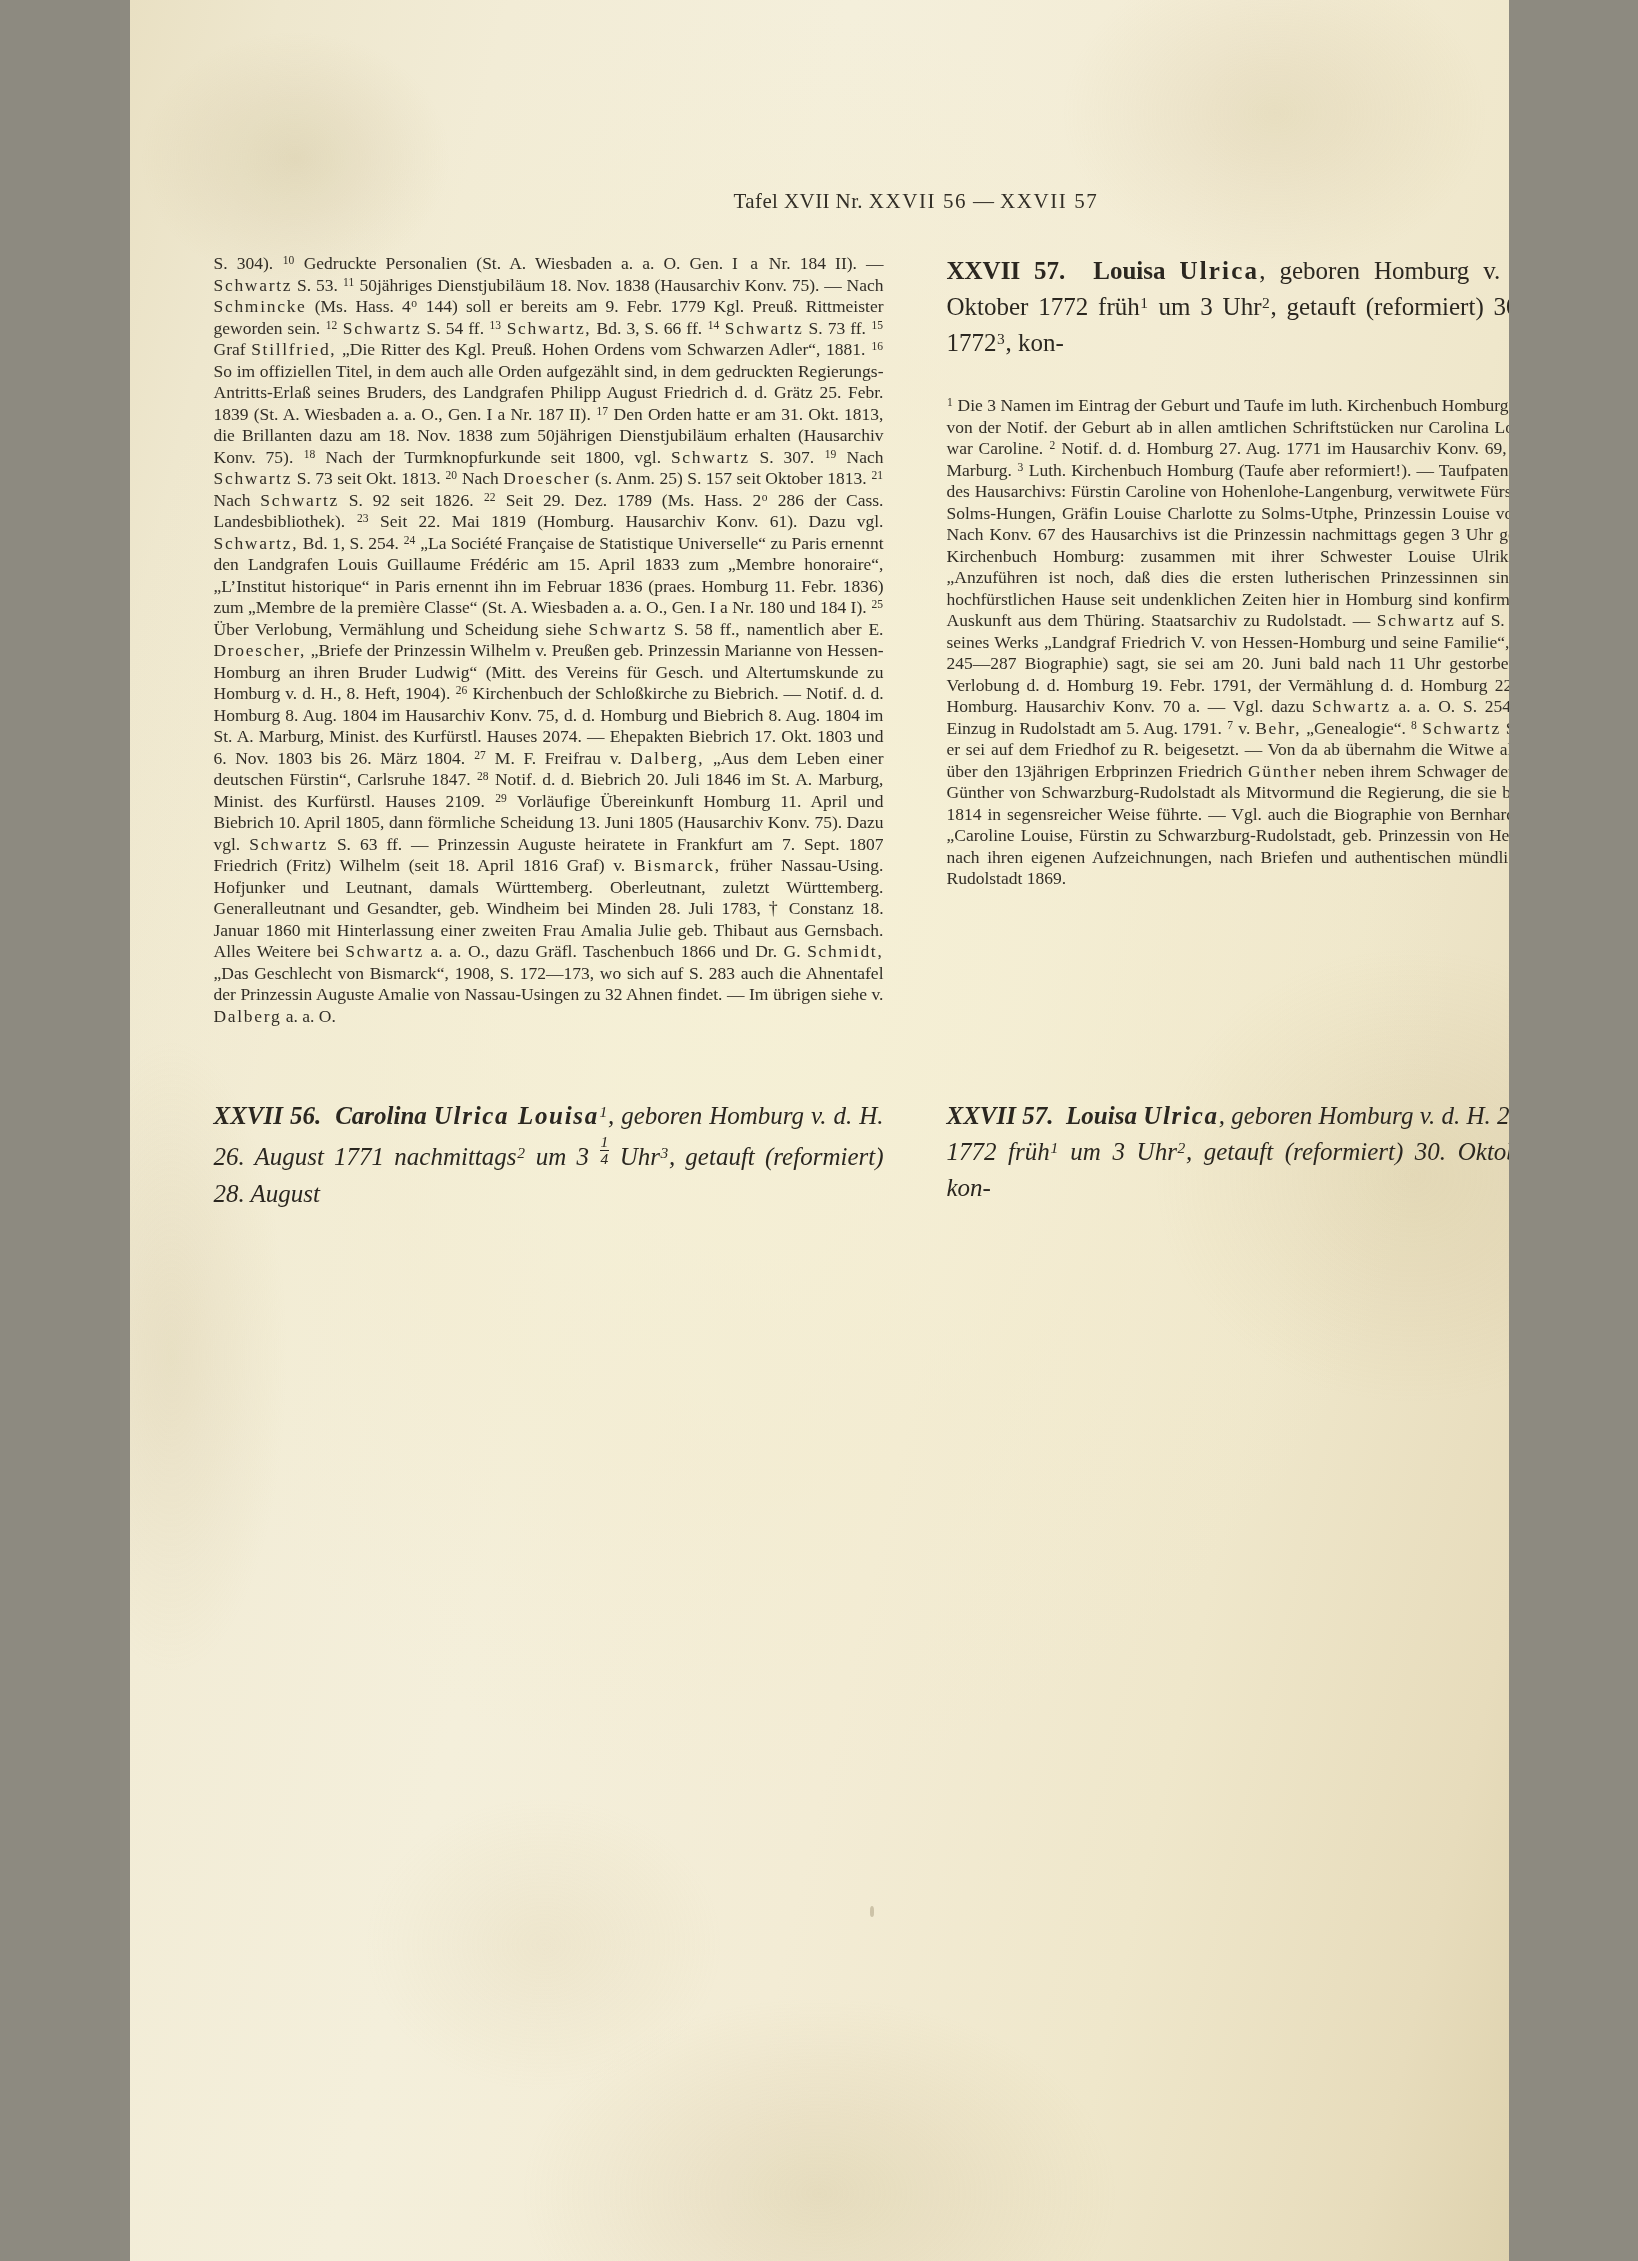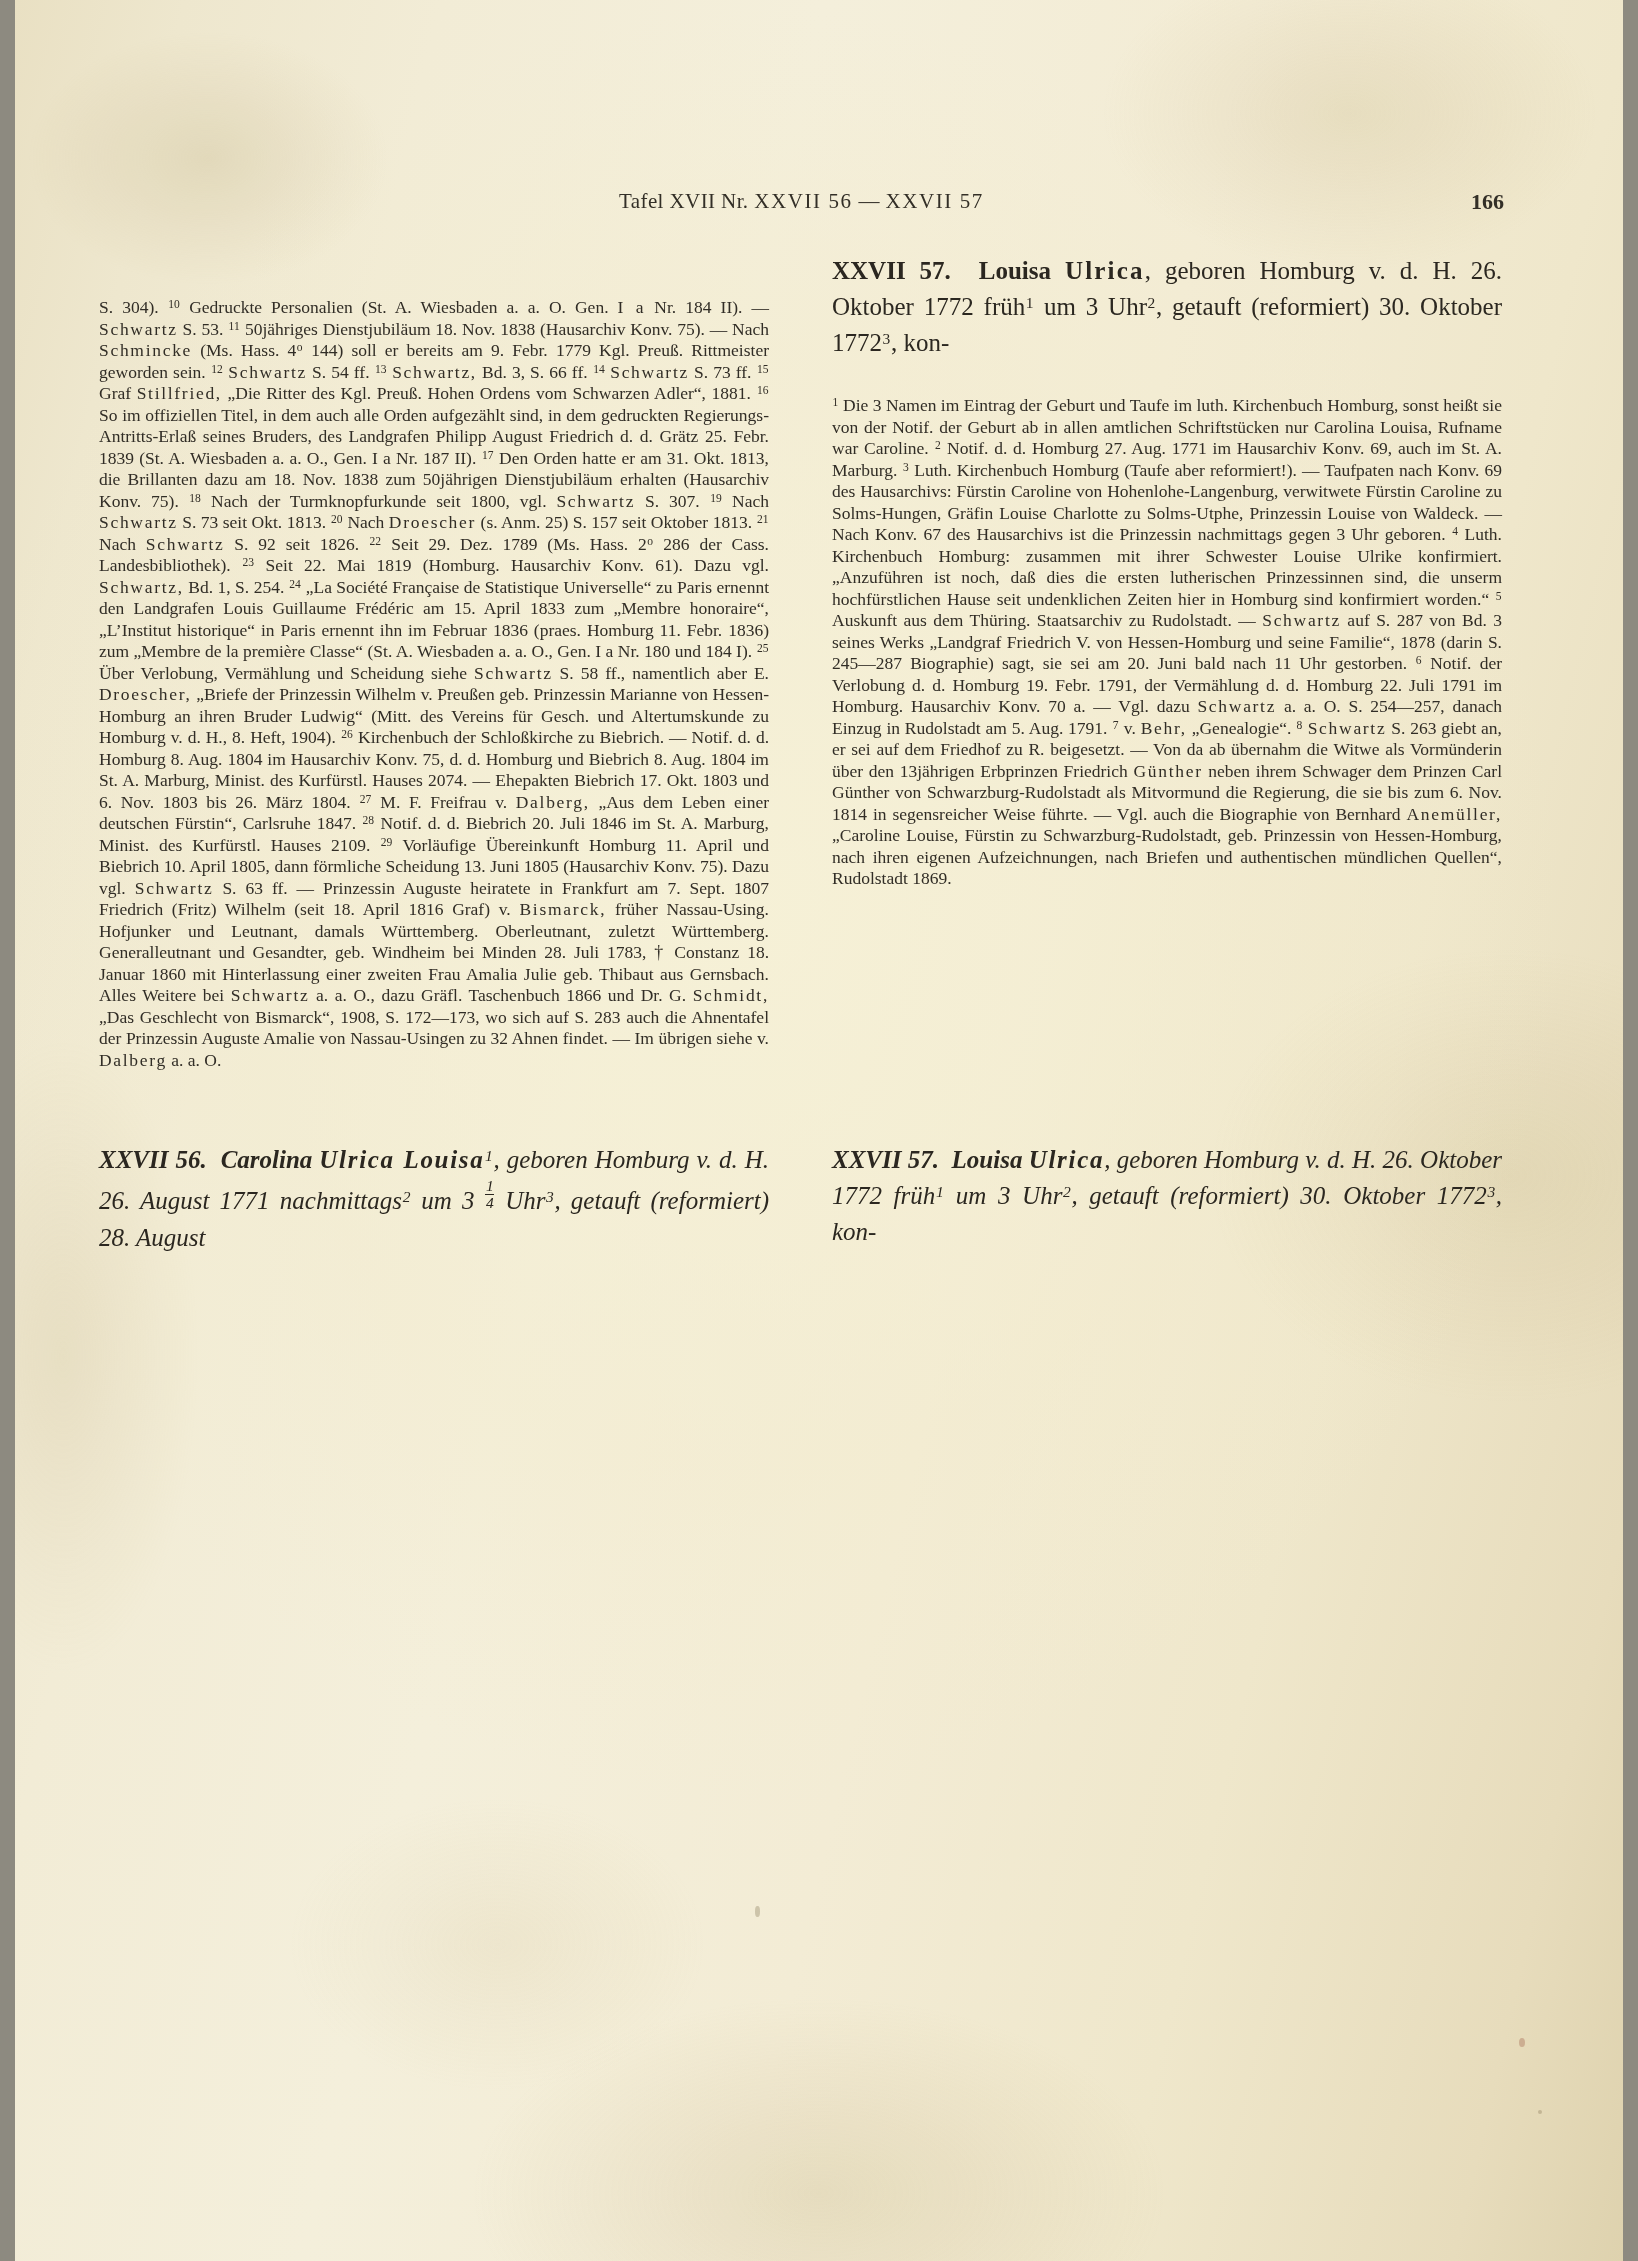--- a/index.html
+++ b/index.html
@@ -3,21 +3,21 @@
 <meta charset="utf-8">
 <title>Tafel XVII Nr. XXVII 56 — XXVII 57</title>
 <style>
   html, body {
     margin: 0;
     padding: 0;
     background: #8d8a80;
   }
   .page {
     position: relative;
-    width: 1608px;
+    width: 1379px;
     height: 2261px;
     margin: 0 auto;
     background:
       radial-gradient(ellipse 70% 55% at 46% 40%, rgba(246,241,214,0.85) 0%, rgba(243,236,206,0.45) 45%, rgba(235,226,196,0.0) 72%),
       linear-gradient(103deg, #e9e0c3 0%, #eee7ce 8%, #f2ecd6 20%, #f4efdb 38%, #f3ecd5 58%, #efe7cb 76%, #e7dcbc 92%, #ded2ae 100%);
     overflow: hidden;
     font-family: "Liberation Serif", "DejaVu Serif", serif;
     color: #2e2a23;
   }
   
@@ -76,21 +76,20 @@
   .col { width: 670px; }
 
   
   .notes {
     font-size: 17.5px;
     line-height: 21.5px;
     text-align: justify;
     text-justify: inter-word;
     hyphens: manual;
     color: #312d26;
-    margin-top: 44px;
   }
   .notes.right-notes { text-indent: 0; }
   .notes p { margin: 0; }
 
   
   .entry {
     font-size: 25px;
     line-height: 36px;
     text-align: justify;
     color: #2b2720;

